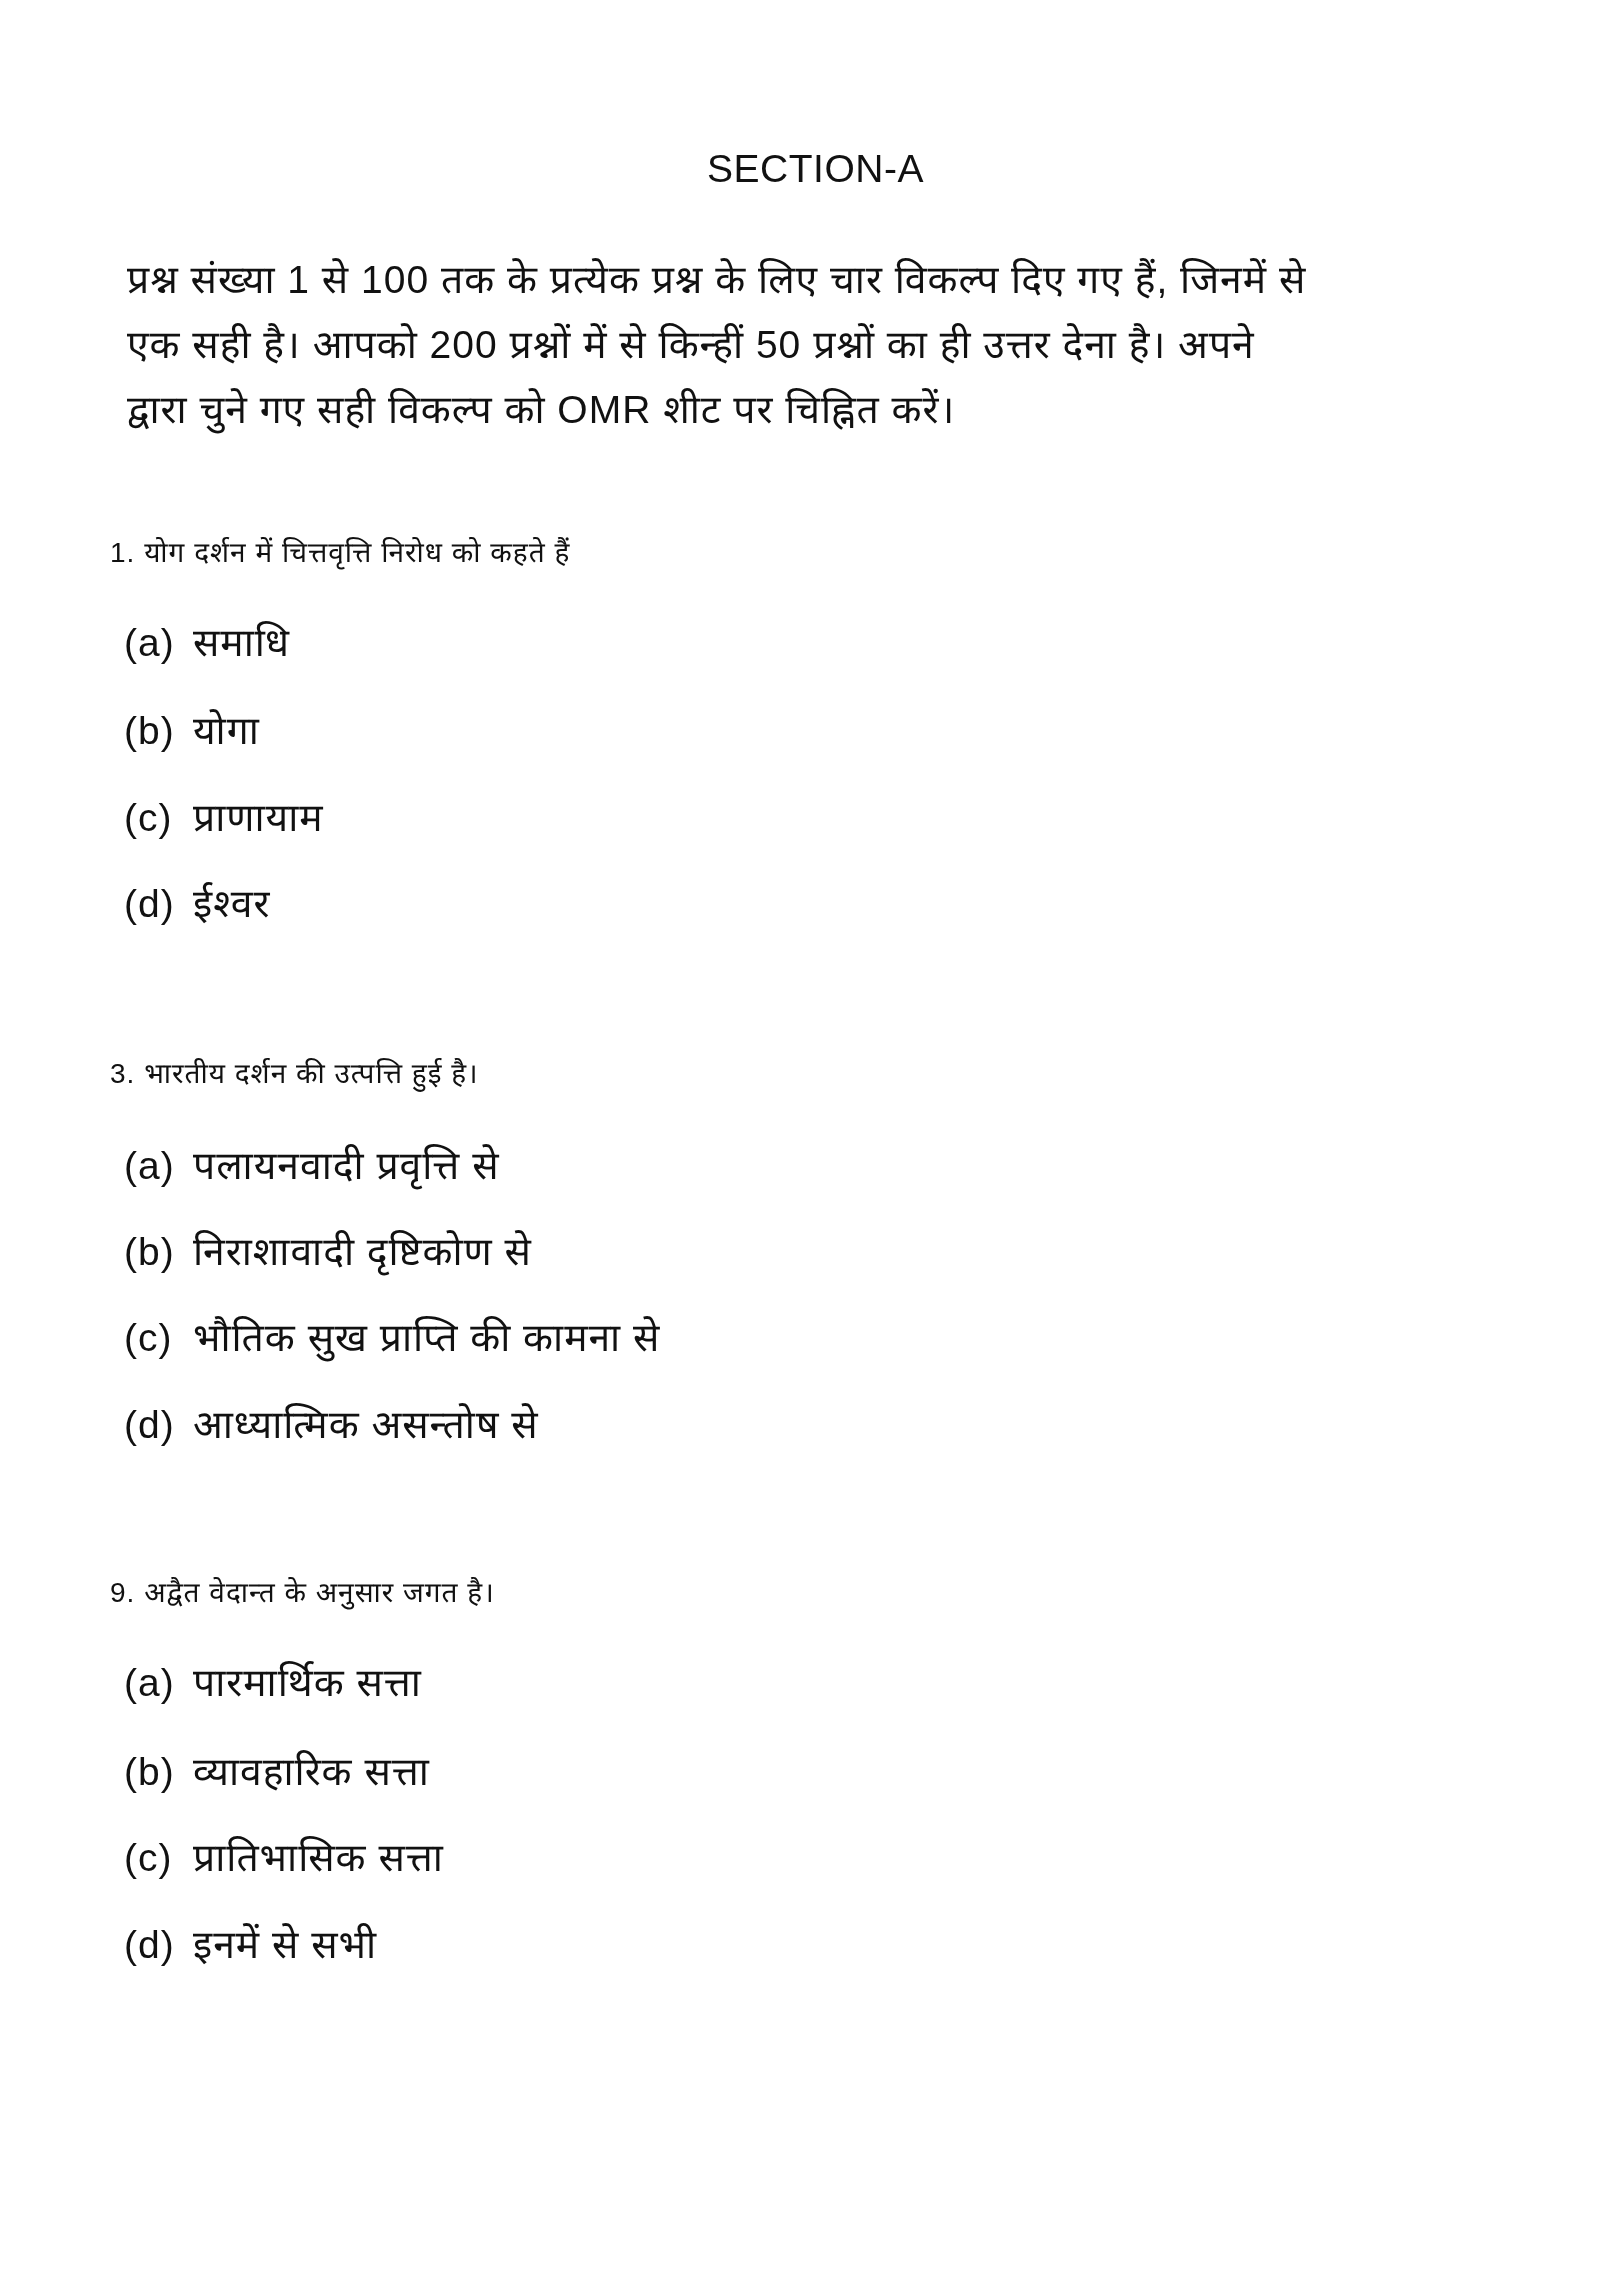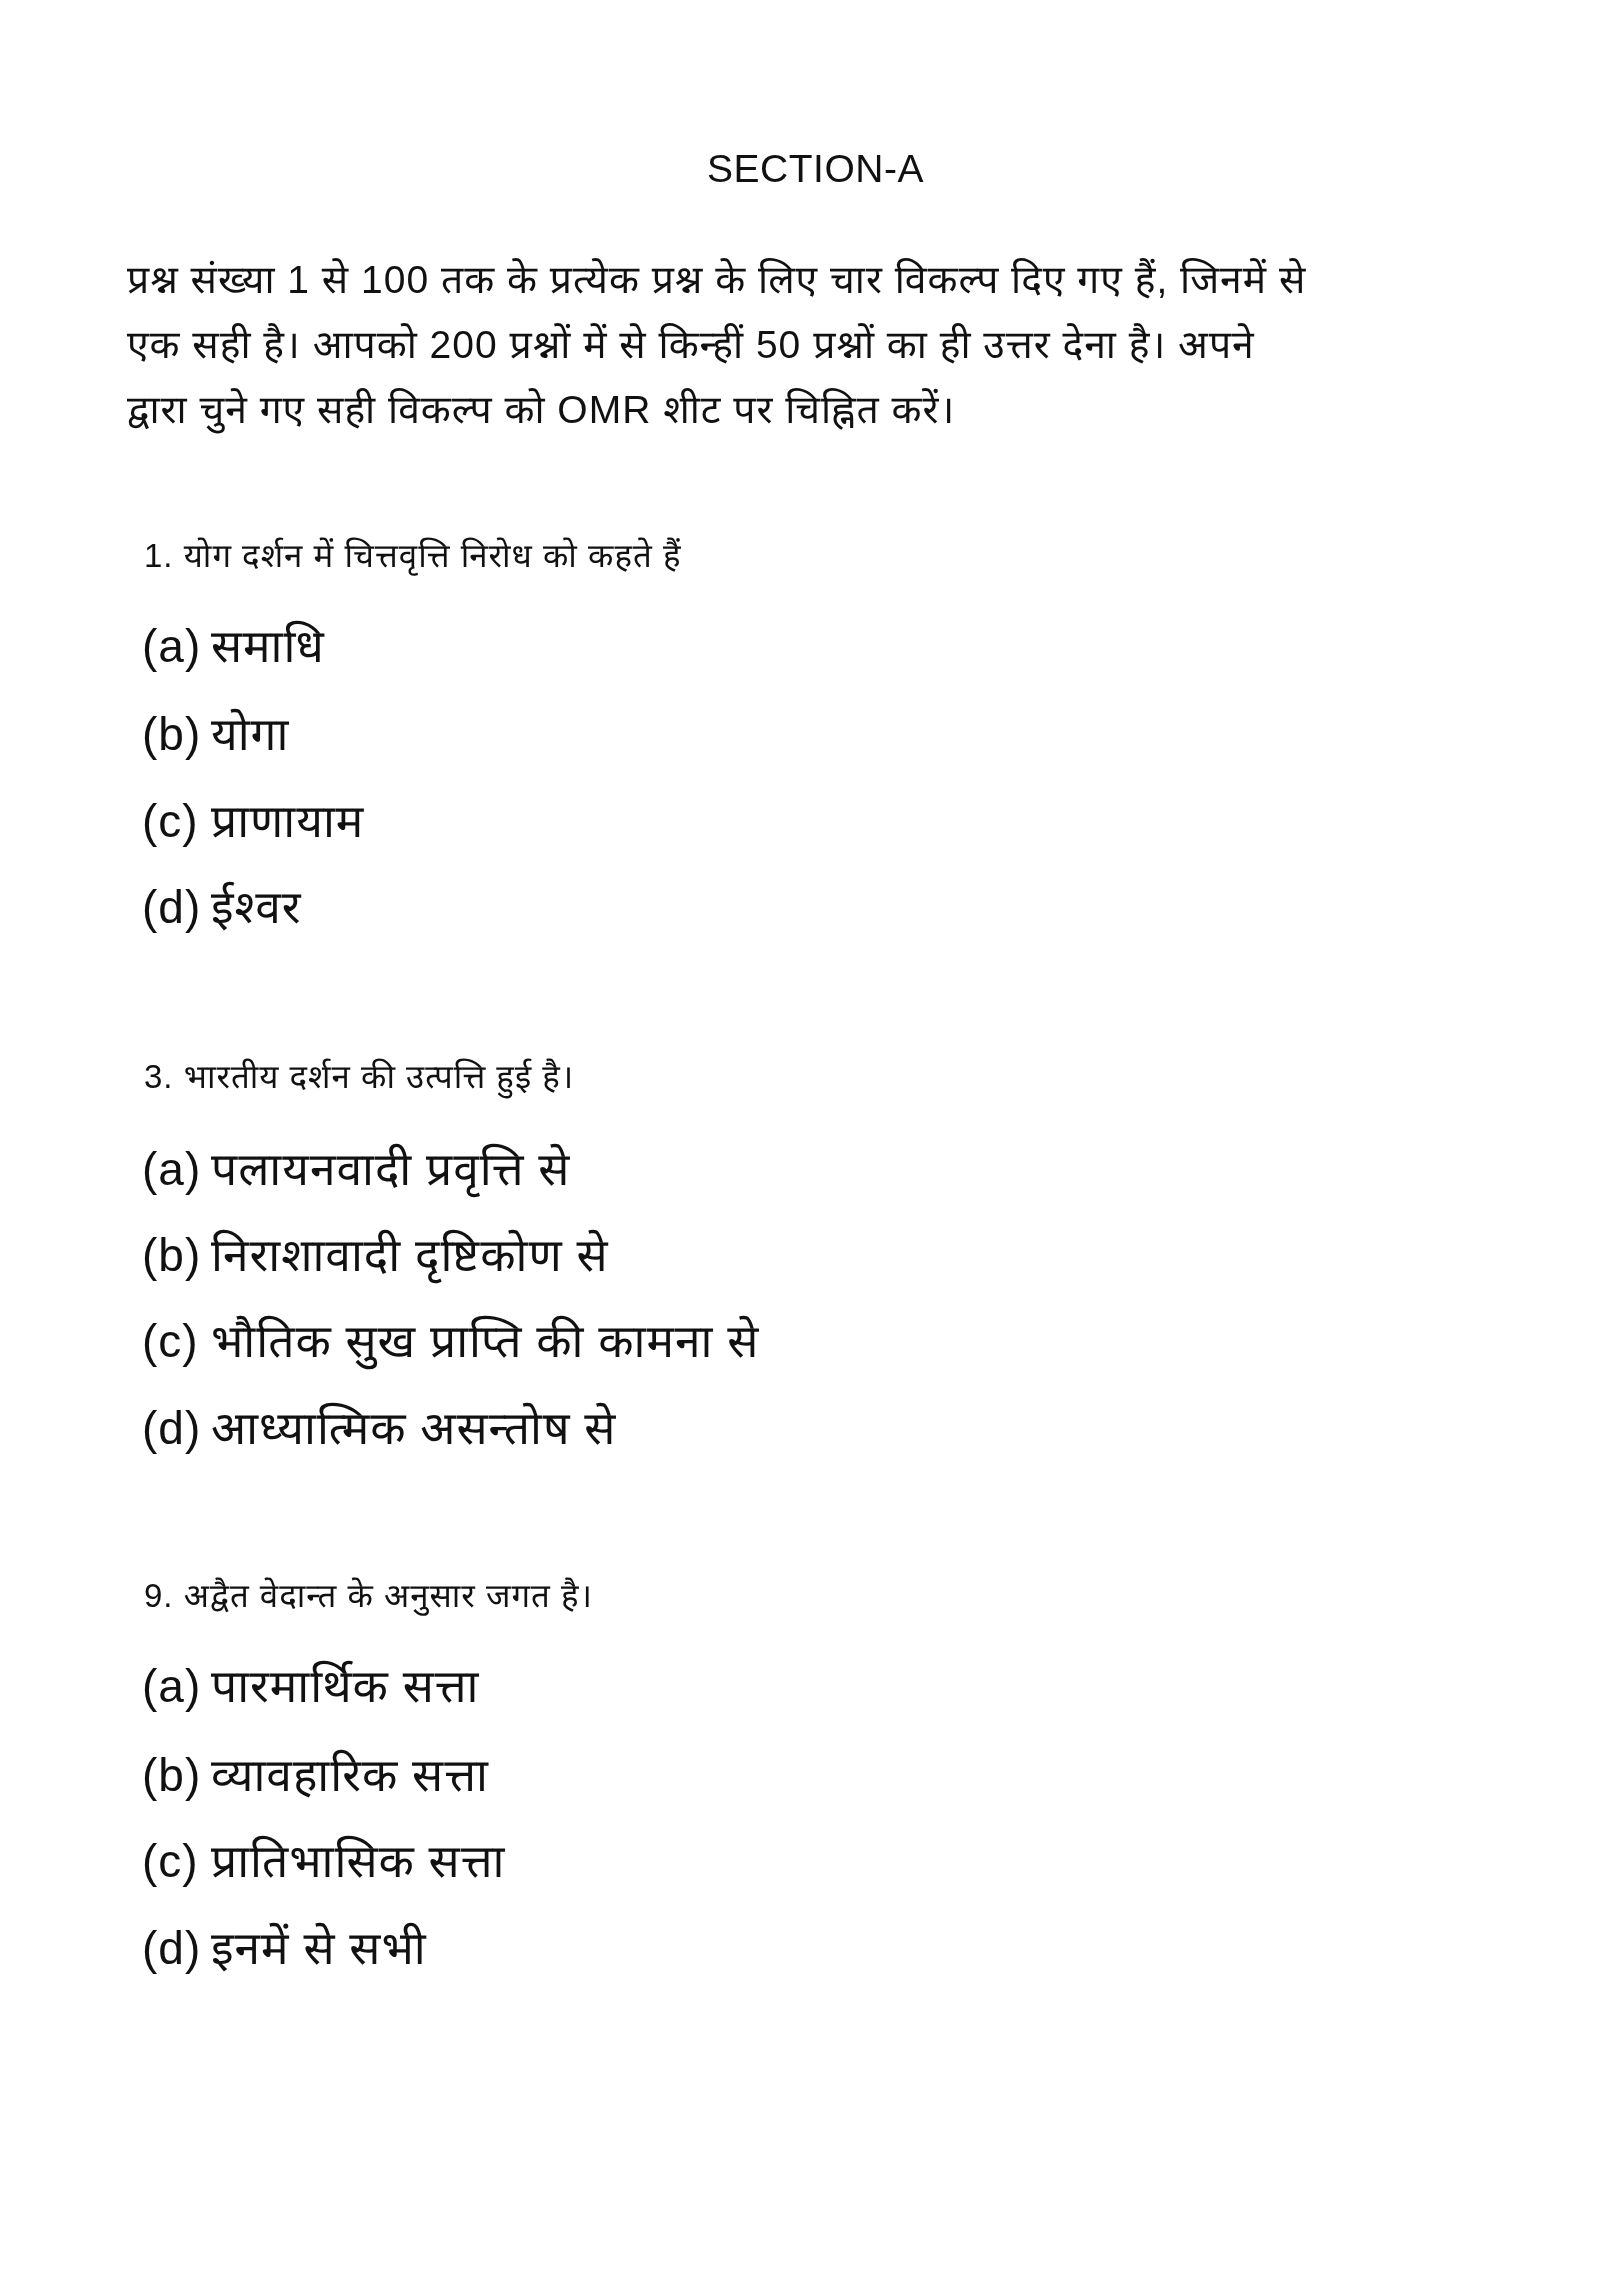--- a/index.html
+++ b/index.html
@@ -7,22 +7,22 @@
     width: 1621px; height: 2293px; position: relative; overflow: hidden;
     font-family: "Liberation Sans", "DejaVu Sans", sans-serif;
     color: #111111;
   }
   .abs { position: absolute; white-space: nowrap; line-height: 1; }
   .heading {
     left: 0; width: 1631px; text-align: center; top: 149px;
     font-size: 39px; letter-spacing: 0.5px;
   }
   .para-line { left: 127px; font-size: 39px; letter-spacing: 1px; margin-top: 25px; }
-  .q { left: 144px; font-size: 33px; letter-spacing: 1px; text-align: center; }
-  .opt { left: 142px; font-size: 46px; letter-spacing: 1px; }
+  .q { left: 110px; font-size: 28px; letter-spacing: 1px; text-align: center; }
+  .opt { left: 124px; font-size: 39px; letter-spacing: 1px; }
   .opt .lbl { display: inline-block; width: 69px; }
 </style>
 </head>
 <body>
 
 <div>
 
   <div class="abs heading">SECTION-A</div>
 
   <div>

